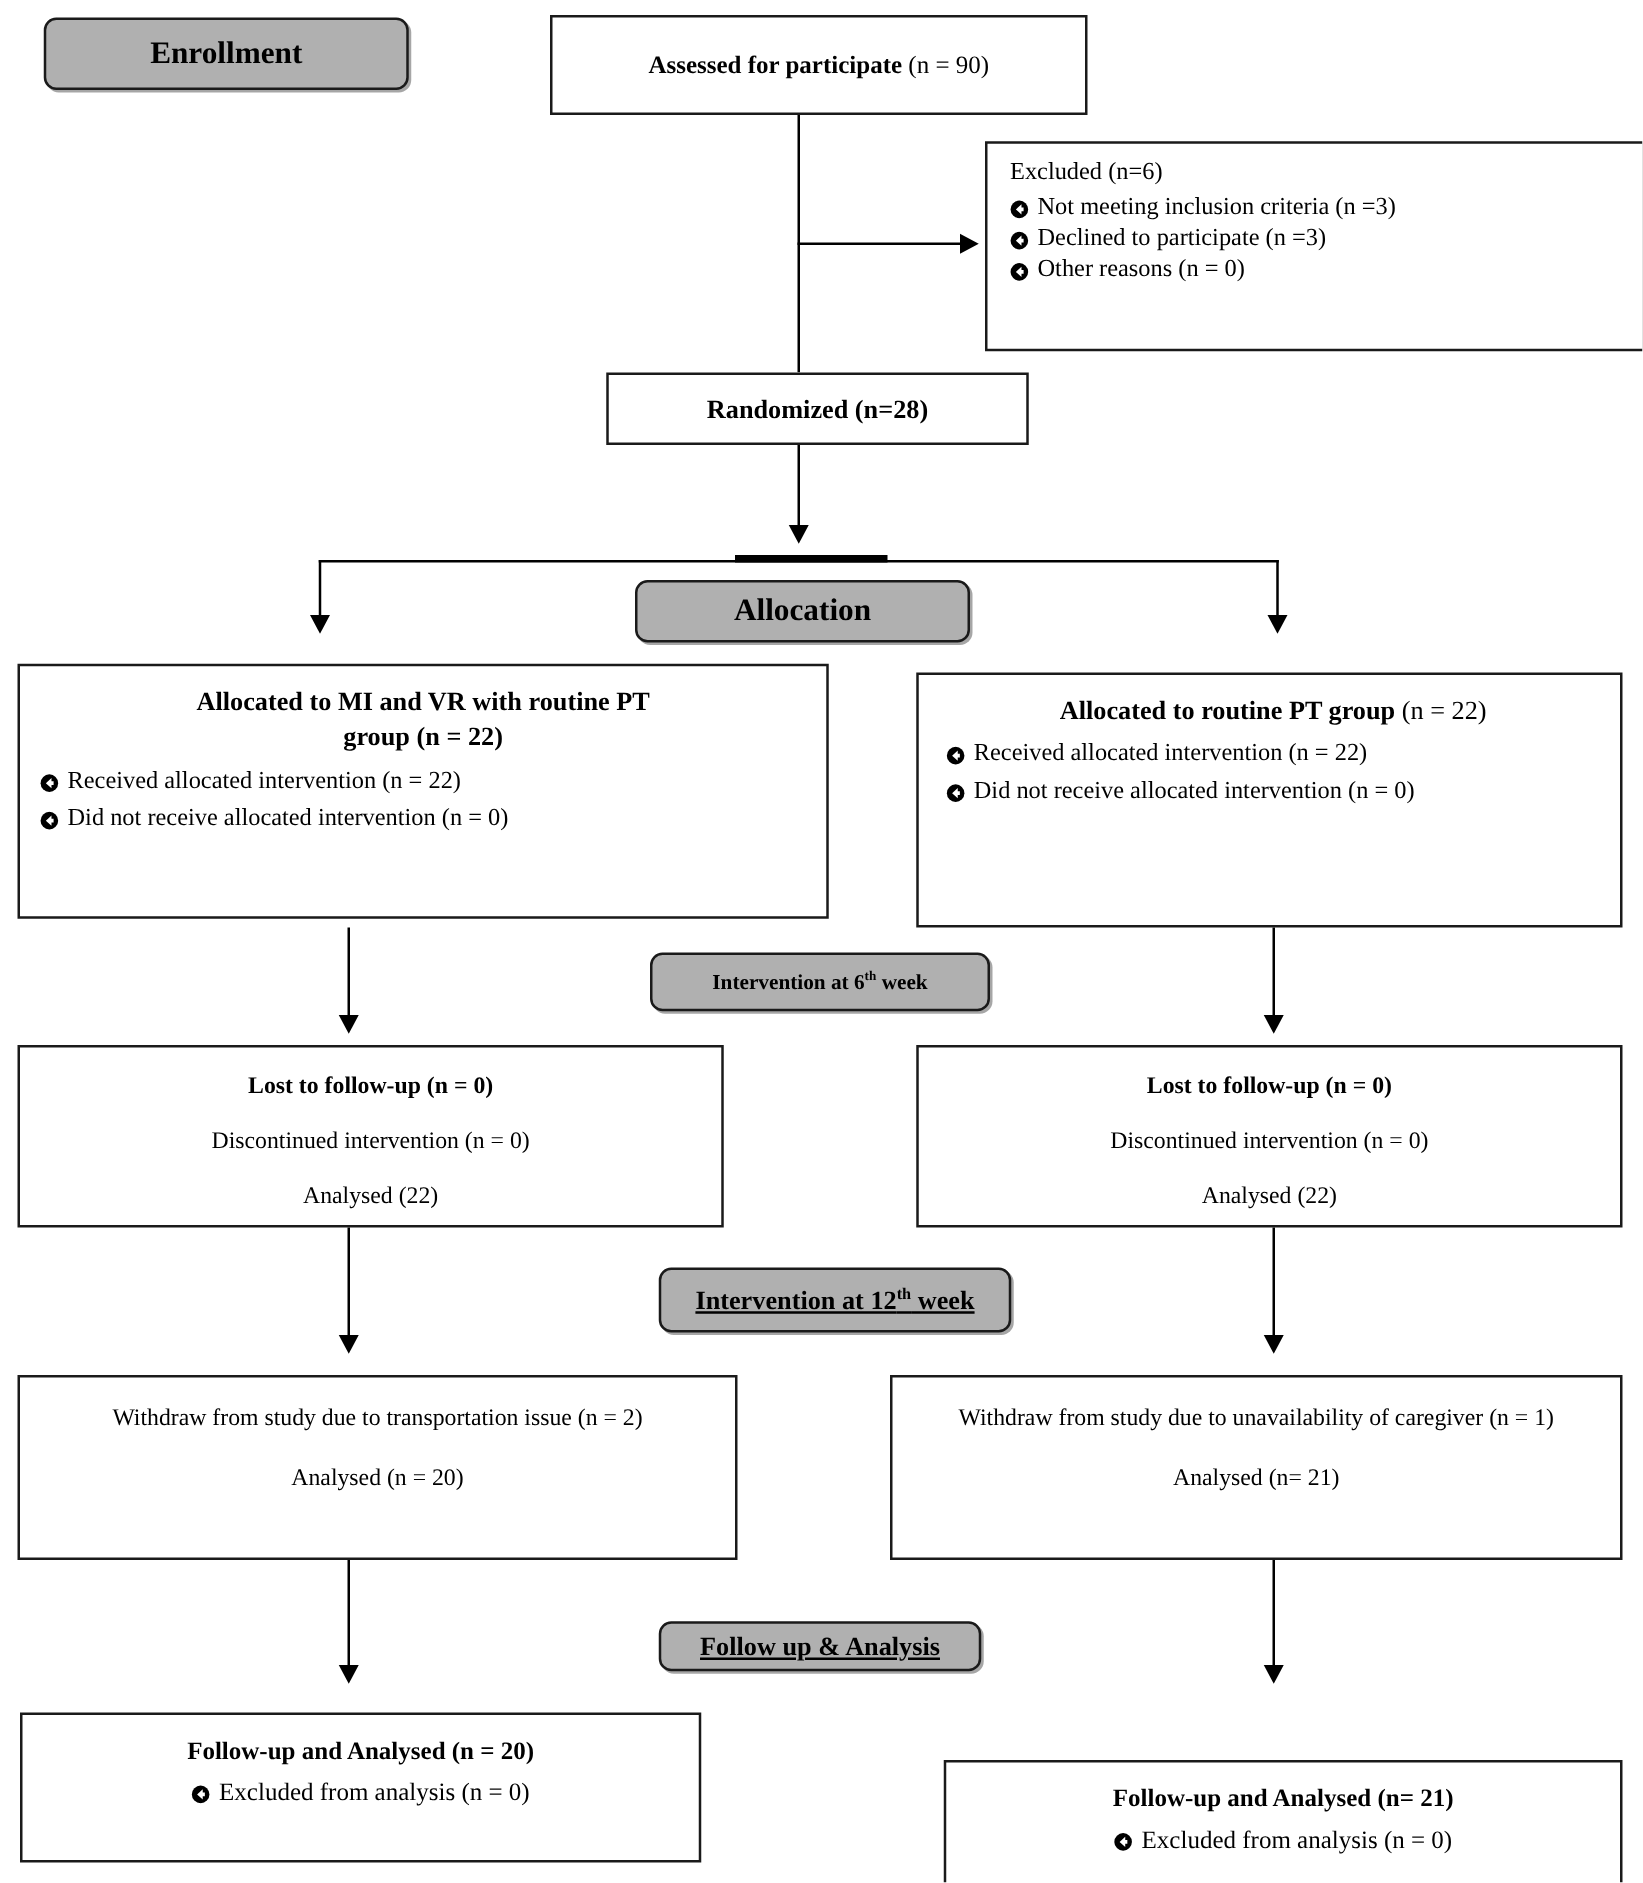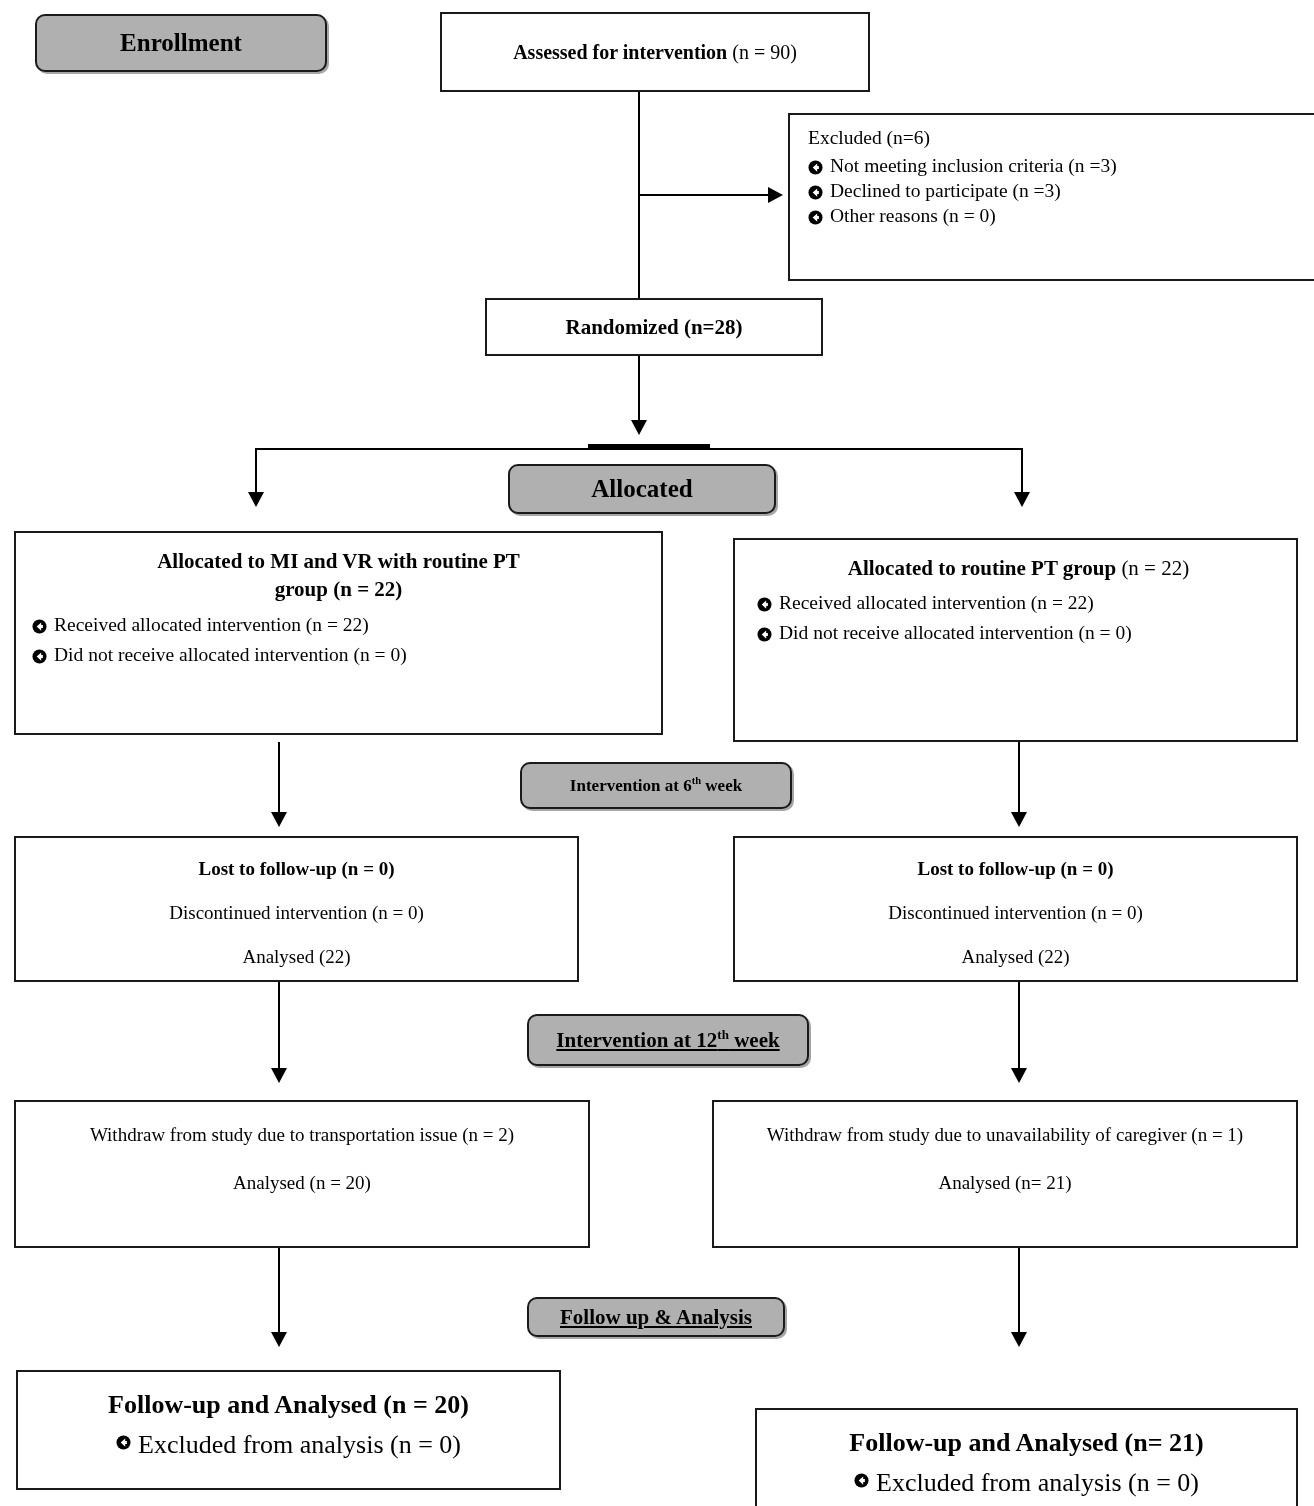--- a/index.html
+++ b/index.html
@@ -86,38 +86,38 @@
 
   
   .t-title-lg { font-size: 25px; }
   .t-top { font-size: 20px; }
   .t-excl { font-size: 19.5px; }
   .t-rand { font-size: 21px; }
   .t-alloc-h { font-size: 21px; }
   .t-alloc { font-size: 19.5px; }
   .t-lost { font-size: 19px; }
   .t-with { font-size: 19px; }
-  .t-final { font-size: 26px; }
+  .t-final { font-size: 20px; }
   .t-banner { font-size: 17px; }
   .t-banner-lg { font-size: 21px; text-decoration: underline; }
 
   sup { font-size: 0.62em; vertical-align: super; line-height: 0; }
 </style>
 </head>
 <body>
 
 <div id="canvas">
 
   <div class="badge t-title-lg" style="left:35px; top:14px; width:292px; height:58px;">
     <span>Enrollment</span>
   </div>
 
   <div class="box ctr t-top" style="left:440px; top:12px; width:430px; height:80px; justify-content:center;">
     <div style="padding:0 10px;">
-      <span class="b">Assessed for intervention</span><span> (n = 90)</span>
+      <span class="b">Assessed for participate</span><span> (n = 90)</span>
     </div>
   </div>
 
   <div class="line vline" style="left:638px; top:92px; width:2px; height:206px;"></div>
 
   <div class="line hline" style="left:638px; top:194px; width:132px; height:2px;"></div>
   <div class="arrowright" style="left:768px; top:187px;"></div>
 
   <div class="box lft t-excl" style="left:788px; top:113px; width:528px; height:168px; justify-content:flex-start;">
     <div style="padding:12px 10px 0 18px;">
@@ -165,21 +165,21 @@
   <div class="line hline" style="left:255px; top:448px; width:768px; height:2px;"></div>
   <div class="line" style="left:588px; top:444px; width:122px; height:6px;"></div>
 
   <div class="line vline" style="left:255px; top:448px; width:2px; height:50px;"></div>
   <div class="arrowdown" style="left:248px; top:492px;"></div>
 
   <div class="line vline" style="left:1021px; top:448px; width:2px; height:50px;"></div>
   <div class="arrowdown" style="left:1014px; top:492px;"></div>
 
   <div class="badge t-title-lg" style="left:508px; top:464px; width:268px; height:50px;">
-    <span>Allocated</span>
+    <span>Allocation</span>
   </div>
 
   <div class="box t-alloc" style="left:14px; top:531px; width:649px; height:204px;">
     <div style="padding:14px 16px 0 16px;">
       <div class="ctr b t-alloc-h" style="line-height:1.35;">
         <span class="ln">Allocated to MI and VR with routine PT</span>
         <span>group</span><span> (n = 22)</span>
       </div>
       <div class="bullet-row" style="margin-top:10px;">
         <span class="bullet-ico">

